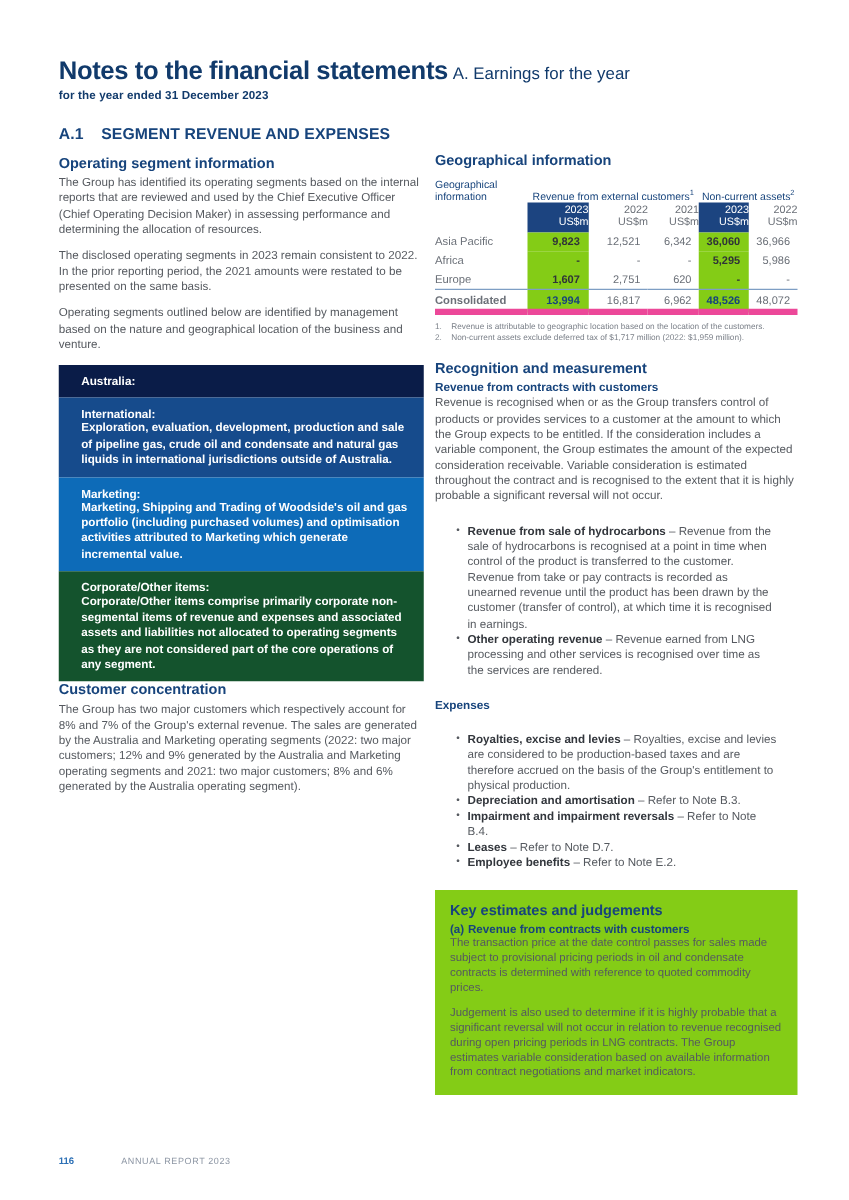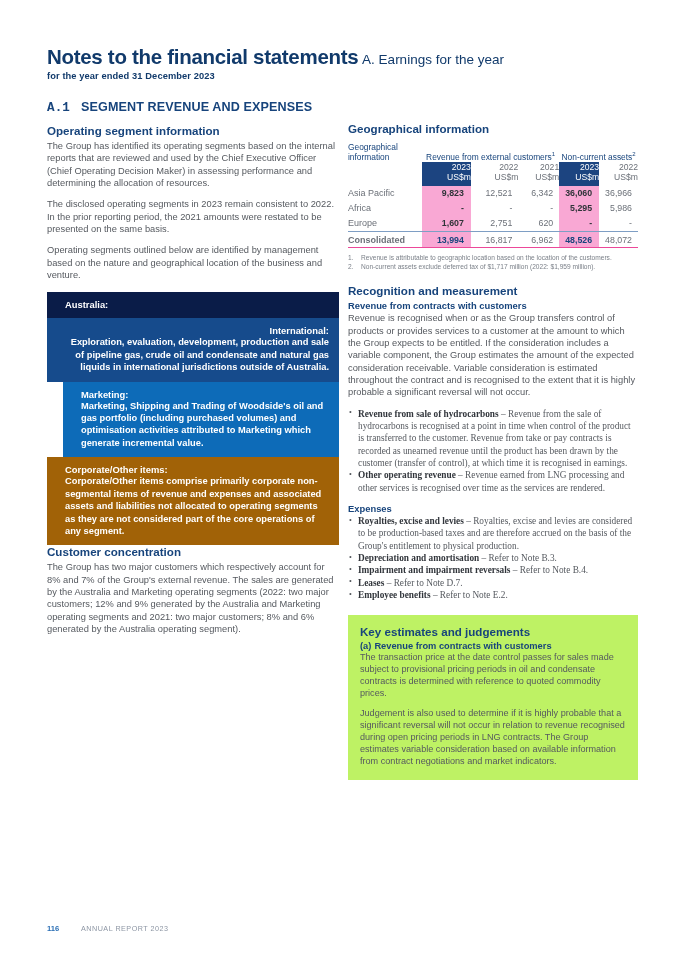--- a/index.html
+++ b/index.html
@@ -26,21 +26,21 @@
   }
   .mast-line2 {
     font-size: 9.3px; font-weight: bold; color: #113a6b; margin-top: 2px; letter-spacing: 0.1px;
   }
 
   
   .sec-heading {
     position: absolute; left: 47px; top: 100px;
     font-size: 12.6px; font-weight: bold; color: #17447c; letter-spacing: 0.1px;
   }
-  .sec-heading .num { display: inline-block; width: 34px; font-family: Liberation Mono, monospace; }
+  .sec-heading .num { display: inline-block; width: 34px; }
 
   
   .col-left  { position: absolute; left: 47px;  top: 124px; width: 292px; }
   .col-right { position: absolute; left: 348px; top: 122px; width: 290px; }
 
   h3.sub {
     font-size: 11.6px; font-weight: bold; color: #17447c;
     margin: 0 0 3px 0; letter-spacing: 0px;
   }
   h4.sub2 {
@@ -52,23 +52,23 @@
     color: #55595f; letter-spacing: 0.01px;
   }
   p.body:last-child { margin-bottom: 0; }
 
   
   .segments { margin-top: 11px; }
   .seg { padding: 7px 10px 8px 18px; color: #ffffff; }
   .seg .seg-title { font-size: 9.4px; font-weight: bold; margin-bottom: 0px; }
   .seg .seg-text { font-size: 9.3px; line-height: 12.4px; font-weight: bold; }
   .seg.australia     { background: #0a1c48; }
-  .seg.international { background: #164b8c; text-align: right; }
-  .seg.marketing     { background: #0d6bb8; margin-left: 16px; }
-  .seg.corporate     { background: #a16207; }
+  .seg.international { background: #164b8c; }
+  .seg.marketing     { background: #0d6bb8; }
+  .seg.corporate     { background: #14532d; }
 
   
   .cust { margin-top: 0; }
 
   
   .geo-table { width: 290px; border-collapse: collapse; margin-top: 7px; font-size: 8.6px; }
   .geo-table th, .geo-table td { padding: 0; font-weight: normal; }
   .gh-label {
     text-align: left; vertical-align: bottom; color: #17447c;
     font-weight: bold; font-size: 8.4px; line-height: 10px;
@@ -88,67 +88,67 @@
   }
   .yr-hi.b2 { padding-bottom: 3.5px; }
 
   .geo-table td.rowlabel {
     text-align: left; color: #6b7078; font-size: 9px; padding: 2.6px 0 2.6px 0;
   }
   .geo-table td.num {
     text-align: right; color: #6b7078; font-size: 8.8px; padding: 2.6px 6px 2.6px 2px;
   }
   .geo-table td.num.hi {
-    background: #f9a8d4; color: #2f3338; font-weight: bold; padding-right: 7px; margin-left: 18px;
+    background: #84cc16; color: #2f3338; font-weight: bold; padding-right: 7px; margin-left: 18px;
   }
   tr.total td {
     border-top: 1px solid #7e9ec4; color: #17447c; font-weight: bold;
     font-size: 9px; padding-top: 3.4px; padding-bottom: 3.4px;
   }
   tr.total td.num { color: #6b7078; font-weight: normal; font-size: 8.8px; }
   tr.total td.num.hi { color: #17447c; font-weight: bold; text-align: right; }
-  tr.botline td { border-bottom: 1px solid #ec4899; }
+  tr.botline td { border-bottom: 5px solid #ec4899; }
 
   .footnotes { margin-top: 5px; }
   .footnote {
     font-size: 6.6px; line-height: 9px; color: #7b8089;
     padding-left: 13px; text-indent: -13px;
   }
   .footnote .fn-num { display: inline-block; width: 13px; text-indent: 0; }
 
   
-  ul.bullets { margin: 0; padding: 0; list-style: none; font-family: Liberation Serif, serif; }
+  ul.bullets { margin: 16px; padding: 0; list-style: none; }
   ul.bullets li {
     font-size: 9.3px; line-height: 12.35px; color: #55595f;
     padding-left: 10px; position: relative; margin-bottom: 0px;
   }
   ul.bullets li::before {
     content: "\2022"; position: absolute; left: 1px; top: -0.5px;
     color: #55595f; font-size: 8px;
   }
   ul.bullets li b { color: #32363c; font-weight: bold; }
 
   .expenses-head {
     font-size: 9.4px; font-weight: bold; color: #17447c; margin: 9px 0 1px 0;
   }
 
   
   .key-box {
-    margin-top: 14px; background: #bef264; padding: 10px 12px 12px 12px;
+    margin-top: 14px; background: #84cc16; padding: 10px 12px 12px 12px;
   }
   .key-box h3 {
     font-size: 11.6px; font-weight: bold; color: #17447c; margin: 0 0 3px 0;
   }
   .key-box h4 { font-size: 9.3px; font-weight: bold; color: #17447c; margin: 0 0 1px 0; }
   .key-box h4 .lbl { margin-right: 3px; }
   .key-box p { font-size: 9.1px; line-height: 11.9px; color: #55595f; margin: 0 0 8px 0; }
   .key-box p:last-child { margin-bottom: 0; }
 
   
-  .footer { position: absolute; left: 47px; bottom: 27px; display: flex; align-items: baseline; }
+  .footer { position: absolute; left: 47px; bottom: 27px; display: flex; align-items: baseline; gap: 16px; }
   .footer .pg { font-size: 7.6px; font-weight: bold; color: #2b6fb5; width: 34px; }
   .footer .rep { font-size: 7.2px; color: #8d96a4; letter-spacing: 0.5px; }
 </style>
 </head>
 <body>
 
 <div class="page">
 
   <div class="masthead">
     <div class="mast-line1">

